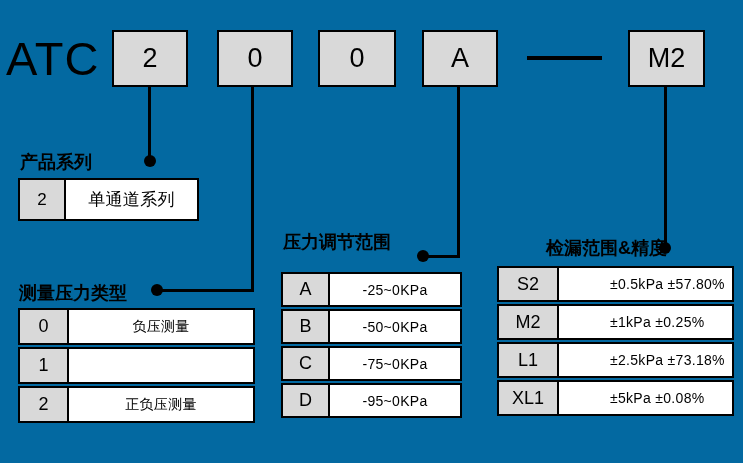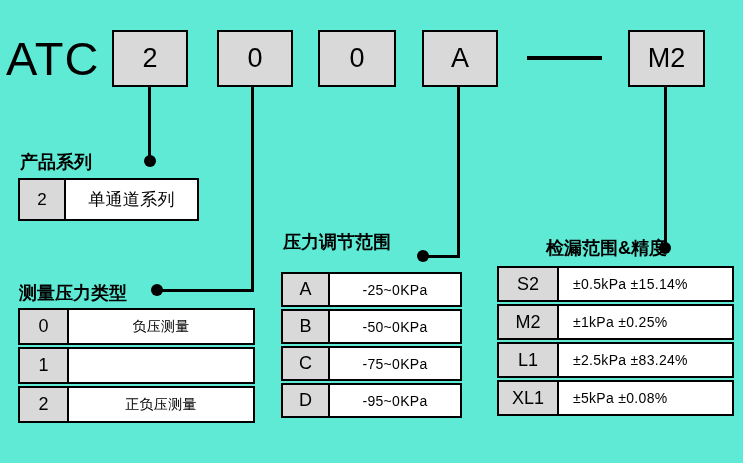--- a/index.html
+++ b/index.html
@@ -1,19 +1,19 @@
 <!DOCTYPE html>
 <html><head>
 <meta charset="utf-8">
 <style>
   html,body{margin:0;padding:0;background:#fff;}
   .canvas{
     position:relative;
     width:743px;height:463px;
-    background:#5eead4;
+    background:#0369a1;
     font-family:"Liberation Sans","DejaVu Sans",sans-serif;
     color:#000;
     overflow:hidden;
   }
   .brand{
     position:absolute;left:6px;top:30px;height:57px;line-height:57px;
     font-size:47px;letter-spacing:1px;font-weight:400;
   }
   .code-box{
     position:absolute;top:30px;height:57px;box-sizing:border-box;
@@ -50,21 +50,21 @@
   .t1 .trow{height:43px;margin-bottom:0;}
   .t1 .kcell{width:46px;font-size:17px;}
   .t1 .vcell{font-size:17px;text-align:center;}
   .t2{left:18px;top:308px;width:237px;}
   .t2 .trow{height:37px;}
   .t2 .kcell{width:49px;}
   .t3{left:281px;top:272px;width:181px;}
   .t3 .trow{height:35px;}
   .t3 .kcell{width:47px;}
   .t4{left:497px;top:266px;width:237px;}
-  .t4 .trow{height:36px;}
+  .t4 .trow{height:36px;gap:37px;}
   .t4 .kcell{width:60px;}
   .t4 .vcell{justify-content:flex-start;padding-left:14px;}
 </style>
 </head>
 <body>
 
 <div class="canvas">
 
   <div class="brand">ATC</div>
   <div class="code-box box1">2</div>
@@ -128,29 +128,29 @@
     <div class="trow">
       <div class="kcell">D</div>
       <div class="vcell">-95~0KPa</div>
     </div>
   </div>
 
   <div class="sec-title" style="left:498px;top:236px;margin-left:48px;">检漏范围&amp;精度</div>
   <div class="tbl t4">
     <div class="trow">
       <div class="kcell">S2</div>
-      <div class="vcell">±0.5kPa ±15.14%</div>
+      <div class="vcell">±0.5kPa ±57.80%</div>
     </div>
     <div class="trow">
       <div class="kcell">M2</div>
       <div class="vcell">±1kPa ±0.25%</div>
     </div>
     <div class="trow">
       <div class="kcell">L1</div>
-      <div class="vcell">±2.5kPa ±83.24%</div>
+      <div class="vcell">±2.5kPa ±73.18%</div>
     </div>
     <div class="trow">
       <div class="kcell">XL1</div>
       <div class="vcell">±5kPa ±0.08%</div>
     </div>
   </div>
 
 </div>
 
 </body></html>

